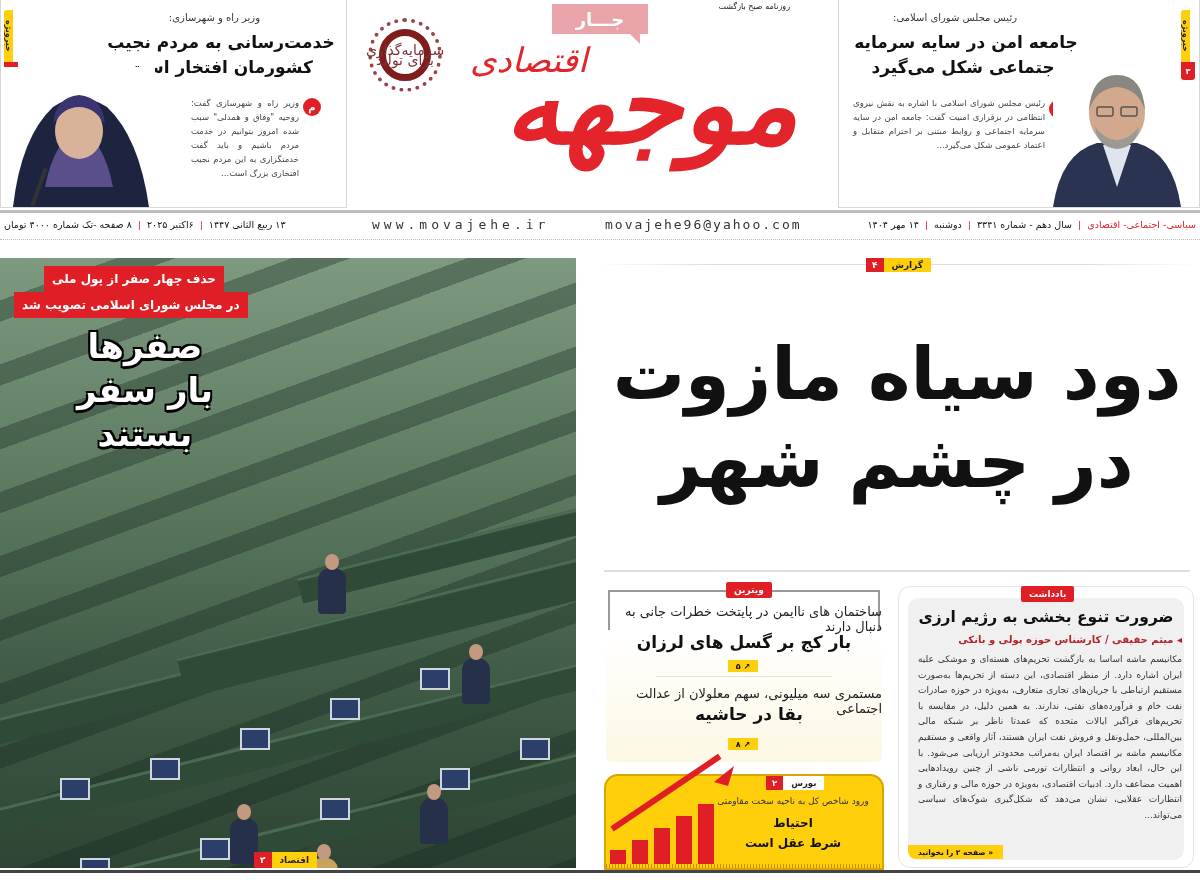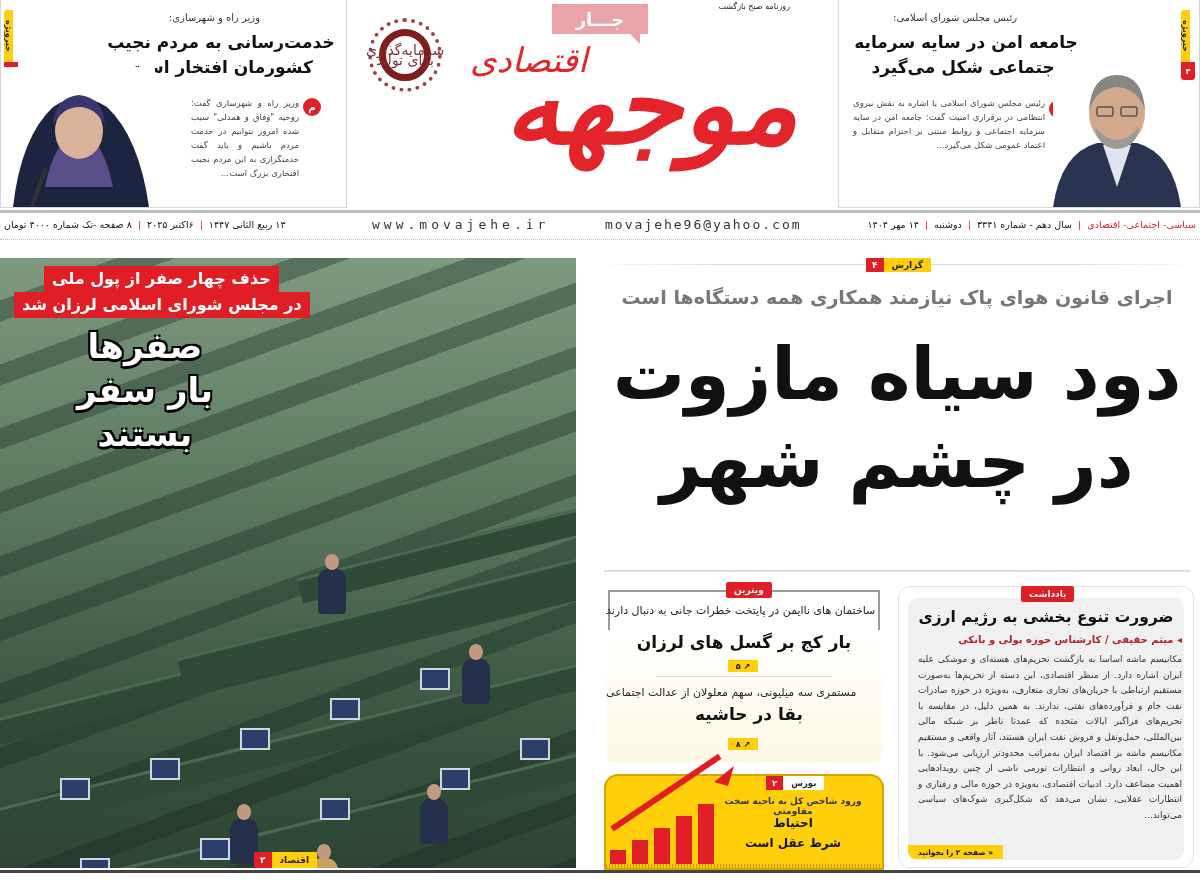--- a/index.html
+++ b/index.html
@@ -41,52 +41,52 @@
 
   
   .photo-main { position: absolute; left: 0; top: 258px; width: 576px; height: 610px; overflow: hidden;
     background:
       repeating-linear-gradient(160deg, rgba(20,40,30,0.0) 0 40px, rgba(20,40,30,0.35) 40px 60px),
       linear-gradient(180deg, #7d9a80 0%, #5f7d63 35%, #3f5a45 70%, #2e4434 100%); }
   .desk-row { position: absolute; height: 26px; background: #2f4a37; border-top: 3px solid #4a6a52; transform: rotate(-14deg); transform-origin: left center; }
   .monitor { position: absolute; width: 30px; height: 22px; background: #2c3e6a; border: 2px solid #cfd6df; }
   .person { position: absolute; width: 28px; height: 46px; background: #26304a; border-radius: 12px 12px 4px 4px; }
   .person:before { content: ""; position: absolute; top: -14px; left: 7px; width: 14px; height: 16px; border-radius: 50%; background: #c39a80; }
-  .red-kicker { position: absolute; background: #e01e26; color: #fff; font-weight: bold; font-size: 16px; padding: 2px 8px; line-height: 22px; }
+  .red-kicker { position: absolute; background: #e01e26; color: #fff; font-weight: bold; font-size: 12px; padding: 2px 8px; line-height: 22px; }
   .photo-headline { position: absolute; left: 30px; top: 320px; width: 230px; text-align: center; font-size: 34px; font-weight: bold; color: #fff; line-height: 44px;
     text-shadow: 2px 2px 0 #000, -2px 2px 0 #000, 2px -2px 0 #000, -2px -2px 0 #000, 0 3px 0 #000; }
   .page-tag { position: absolute; display: flex; height: 16px; font-size: 9px; font-weight: bold; }
   .page-tag .pt-y { background: #fecf0a; color: #222; padding: 0 8px; display: flex; align-items: center; }
   .page-tag .pt-r { background: #e01e26; color: #fff; padding: 0 6px; display: flex; align-items: center; }
 
   
   .main-story { position: absolute; left: 594px; top: 256px; width: 606px; height: 316px; }
   .main-topline { position: absolute; left: 0; top: 8px; width: 606px; height: 1px; background: linear-gradient(90deg, #fff, #ddd 20%, #ddd 80%, #fff); }
   .sub-head { position: absolute; left: 0; top: 30px; width: 606px; text-align: center; font-size: 19px; color: #777; font-weight: bold; }
   .main-head { position: absolute; left: 0; top: 74px; width: 606px; text-align: center; font-size: 72px; font-weight: bold; line-height: 88px; color: #111; }
   .main-bottomline { position: absolute; left: 10px; bottom: 0; width: 586px; height: 2px; background: #ddd; }
 
   
   .showcase { position: absolute; left: 606px; top: 582px; width: 276px; height: 180px; background: linear-gradient(180deg, #fff 0%, #fff 28%, #fdf8e4 100%); border-radius: 6px; }
   .sc-frame { position: absolute; left: 2px; top: 8px; width: 272px; height: 40px; border: 2px solid #999; border-bottom: none; }
   .sc-label { position: absolute; left: 120px; top: 0; height: 16px; background: #e01e26; color: #fff; font-size: 9px; font-weight: bold; padding: 0 8px; display: flex; align-items: center; border-radius: 2px; }
-  .sc-kicker { position: absolute; left: 0; width: 276px; text-align: left; font-size: 11px; color: #222; }
+  .sc-kicker { position: absolute; left: 0; width: 276px; text-align: right; font-size: 13px; color: #222; }
   .sc-title { position: absolute; left: 0; width: 276px; text-align: center; font-size: 17px; font-weight: bold; color: #111; }
   .sc-page { position: absolute; left: 122px; width: 30px; height: 12px; background: #fecf0a; font-size: 8px; font-weight: bold; display: flex; align-items: center; justify-content: center; }
   .sc-divider { position: absolute; left: 50px; width: 176px; height: 1px; background: #e8e0c0; }
 
   
   .bourse { position: absolute; left: 604px; top: 774px; width: 280px; height: 96px; background: #fecf0a; border: 2px solid #d8a400; border-radius: 14px 14px 0 0; overflow: visible; }
   .bourse-bars { position: absolute; left: 4px; bottom: 4px; width: 104px; height: 60px; }
   .bar { position: absolute; bottom: 0; width: 16px; background: #e01e26; }
   .arrow-line { position: absolute; left: 6px; top: -4px; width: 130px; height: 6px; background: #e01e26; transform: rotate(-34deg); transform-origin: left center; }
   .bourse-tag { position: absolute; left: 160px; top: 0; display: flex; height: 14px; font-size: 8.5px; font-weight: bold; }
   .bourse-tag .bt-r { background: #e01e26; color: #fff; padding: 0 6px; display: flex; align-items: center; }
   .bourse-tag .bt-w { background: #fff; color: #222; padding: 4px 8px; display: flex; align-items: center; }
-  .bourse-kicker { position: absolute; right: 4px; top: 20px; width: 170px; text-align: center; font-size: 9px; color: #333; font-weight: bold; }
+  .bourse-kicker { position: absolute; right: 4px; top: 20px; width: 170px; text-align: center; font-size: 9px; color: #333; }
   .bourse-title { position: absolute; right: 4px; width: 170px; text-align: center; font-size: 12px; font-weight: bold; color: #111; }
   .ruler { position: absolute; left: 0; bottom: 0; width: 100%; height: 4px; background: repeating-linear-gradient(90deg, #c78f00 0 1px, transparent 1px 3px); }
 
   
   .editorial-outer { position: absolute; left: 898px; top: 586px; width: 296px; height: 282px; border: 1px solid #e4e4e4; border-radius: 12px; background: #fff; }
   .editorial { position: absolute; left: 908px; top: 598px; width: 276px; height: 262px; background: #f0f0f0; border-radius: 10px; }
   .ed-label { position: absolute; left: 1021px; top: 586px; height: 16px; background: #e01e26; color: #fff; font-size: 9px; font-weight: bold; padding: 0 8px; display: flex; align-items: center; border-radius: 2px; z-index: 2; }
   .ed-title { position: absolute; left: 908px; top: 608px; width: 276px; text-align: center; font-size: 15.5px; font-weight: bold; color: #111; }
   .ed-author { position: absolute; left: 918px; top: 634px; width: 264px; text-align: right; font-size: 10px; font-weight: bold; color: #b0242b; }
   .ed-body { position: absolute; left: 918px; top: 652px; width: 264px; font-size: 9px; line-height: 15.6px; color: #333; text-align: justify; }
@@ -193,38 +193,37 @@
     <div class="monitor" style="left:440px; top:510px;"></div>
     <div class="monitor" style="left:520px; top:480px;"></div>
     <div class="person" style="left:318px; top:310px;"></div>
     <div class="person" style="left:462px; top:400px;"></div>
     <div class="person" style="left:230px; top:560px;"></div>
     <div class="person" style="left:420px; top:540px;"></div>
 
     <div class="person" style="left:310px; top:600px; background:#c9a25c;"></div>
   </div>
   <div class="red-kicker rtl" style="left:44px; top:8px;">حذف چهار صفر از پول ملی</div>
-  <div class="red-kicker rtl" style="left:14px; top:34px;">در مجلس شورای اسلامی لرزان شد</div>
+  <div class="red-kicker rtl" style="left:14px; top:34px;">در مجلس شورای اسلامی تصویب شد</div>
   <div class="photo-headline rtl" style="top:66px;">
     <div>صفرها</div>
     <div>بار سفر بستند</div>
   </div>
   <div class="page-tag rtl" style="left:254px; top:594px;">
     <span class="pt-y">اقتصاد</span>
     <span class="pt-r">۲</span>
   </div>
 </div>
 
 <div class="main-story">
   <div class="main-topline"></div>
   <div class="page-tag rtl" style="left:272px; top:2px; height:14px;">
     <span class="pt-y">گزارش</span>
     <span class="pt-r">۴</span>
   </div>
-  <div class="sub-head rtl">اجرای قانون هوای پاک نیازمند همکاری همه دستگاه‌ها است</div>
   <div class="main-head rtl">
     <div>دود سیاه مازوت</div>
     <div>در چشم شهر</div>
   </div>
   <div class="main-bottomline"></div>
 </div>
 
 <div class="showcase">
   <div class="sc-frame"></div>
   <div class="sc-label rtl">ویترین</div>

